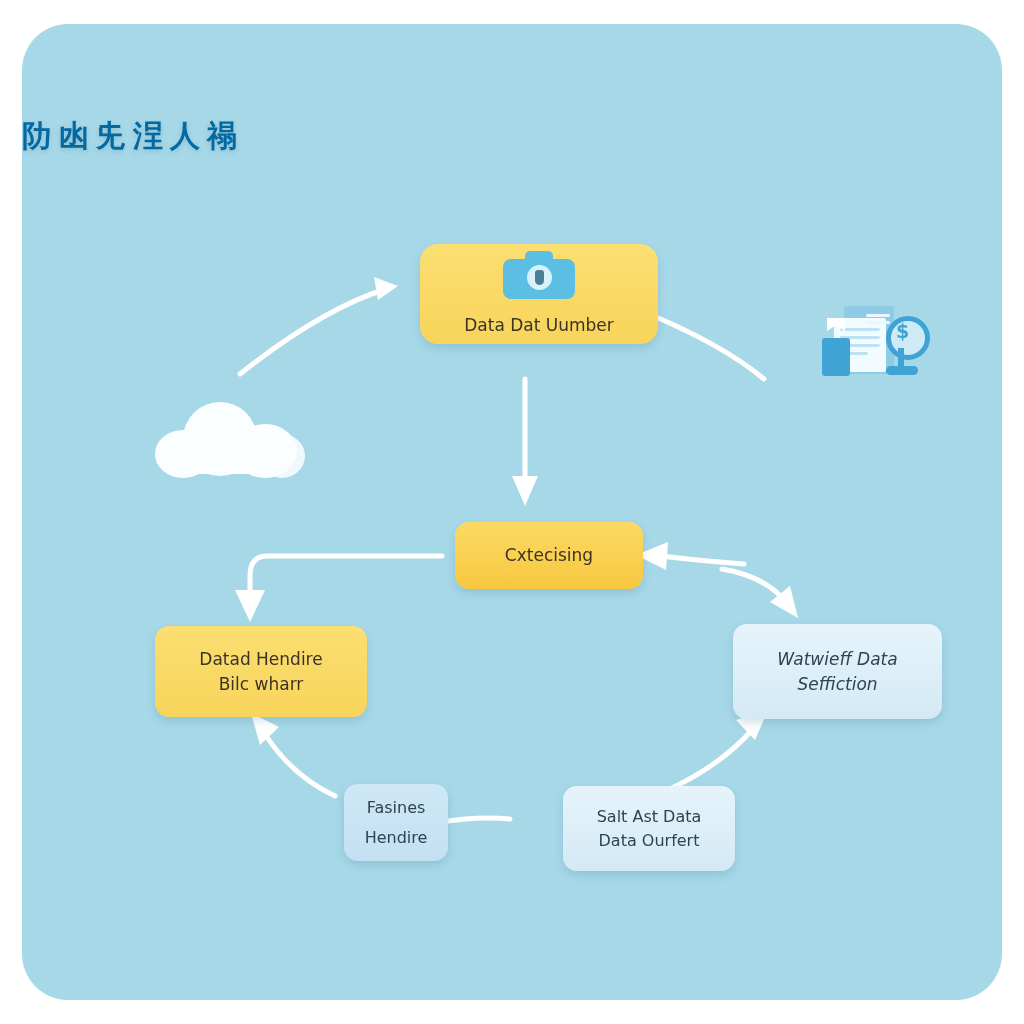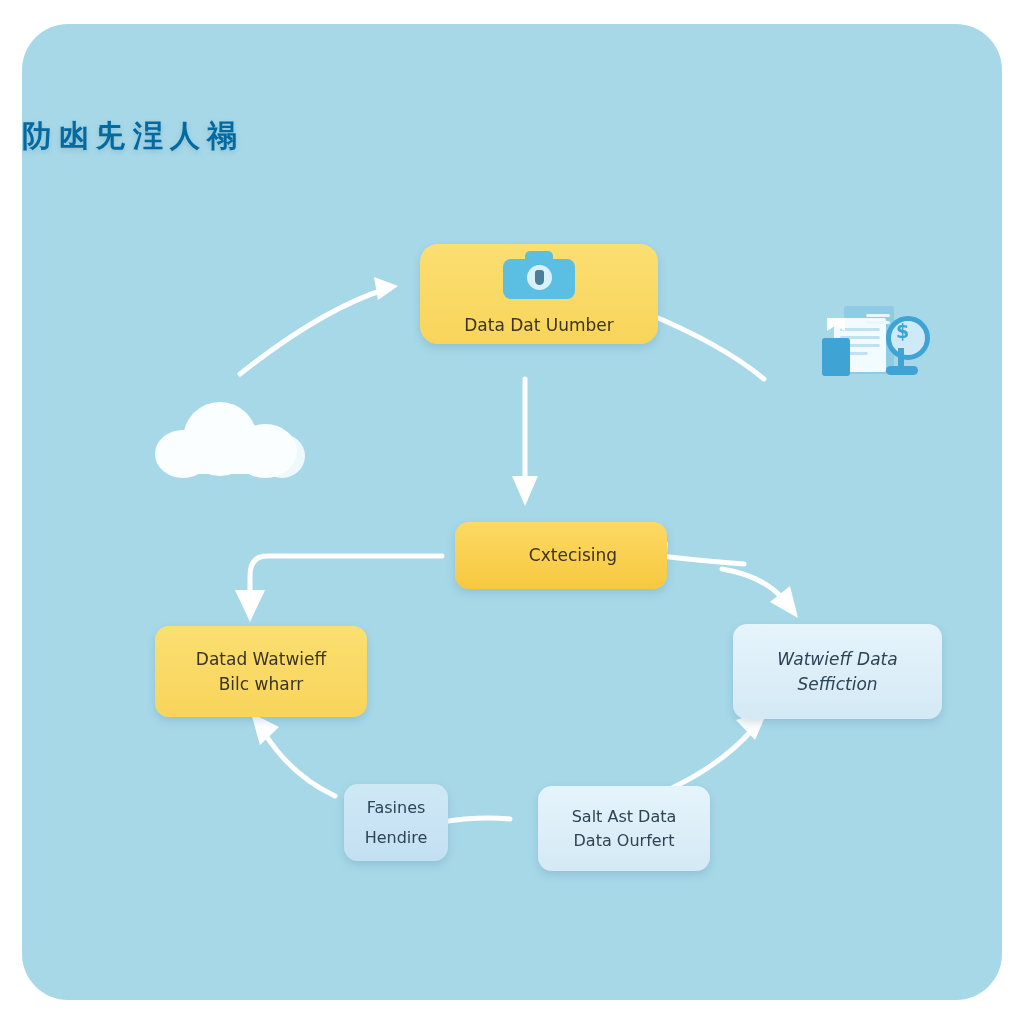--- a/index.html
+++ b/index.html
@@ -59,36 +59,36 @@
     display:flex;flex-direction:column;align-items:center;justify-content:center;
     text-align:center;
     border-radius:14px;
     color:#3b3426;
     font-family:"DejaVu Sans","Liberation Sans",sans-serif;
     box-shadow:0 4px 9px rgba(70,120,145,.22);
   }
   .node .lbl{line-height:1.45;white-space:nowrap;}
 
   .yellow{background:linear-gradient(180deg,#fbdf72 0%,#f8d45a 100%);}
-  .yellow-deep{background:linear-gradient(180deg,#fcd964 0%,#f7c83f 100%);padding-left:24px;}
+  .yellow-deep{background:linear-gradient(180deg,#fcd964 0%,#f7c83f 100%);}
   .bluebox{background:linear-gradient(180deg,#e6f4fb 0%,#d4e9f5 100%);color:#2d4455;}
   .bluebox-pale{background:linear-gradient(180deg,#cfe8f6 0%,#c3e0f2 100%);color:#2d4455;}
 
   
   #node-capture{left:398px;top:220px;width:238px;height:100px;border-radius:18px;}
   #node-capture .lbl{font-size:17px;margin-top:14px;}
   #node-process{left:433px;top:498px;width:188px;height:67px;}
   #node-process .lbl{font-size:17px;}
   #node-handling{left:133px;top:602px;width:212px;height:91px;}
   #node-handling .lbl{font-size:17px;}
   #node-review{left:711px;top:600px;width:209px;height:95px;}
   #node-review .lbl{font-size:17px;font-style:italic;}
   #node-archive{left:322px;top:760px;width:104px;height:77px;gap:7px;}
   #node-archive .lbl{font-size:16px;}
-  #node-output{left:516px;top:762px;width:172px;height:85px;}
+  #node-output{left:541px;top:762px;width:172px;height:85px;}
   #node-output .lbl{font-size:16px;}
 
   
   .cam{position:relative;width:72px;height:48px;}
   .cam .body{position:absolute;left:0;top:8px;width:72px;height:40px;background:#5bbfe3;border-radius:8px;}
   .cam .hump{position:absolute;left:22px;top:0px;width:28px;height:14px;background:#5bbfe3;border-radius:5px 5px 0 0;}
   .cam .lens{position:absolute;left:24px;top:14px;width:25px;height:25px;background:#d9f1fa;border-radius:50%;}
   .cam .lensin{position:absolute;left:32px;top:19px;width:9px;height:15px;background:#4a7f96;border-radius:4px 4px 6px 6px;}
 
   
@@ -184,21 +184,21 @@
         <div class="lensin"></div>
       </div>
       <div class="lbl">Data Dat Uumber</div>
     </div>
 
     <div class="node yellow-deep" id="node-process">
       <div class="lbl">Cxtecising</div>
     </div>
 
     <div class="node yellow" id="node-handling">
-      <div class="lbl">Datad Watwieff</div>
+      <div class="lbl">Datad Hendire</div>
       <div class="lbl">Bilc wharr</div>
     </div>
 
     <div class="node bluebox" id="node-review">
       <div class="lbl">Watwieff Data</div>
       <div class="lbl">Seffiction</div>
     </div>
 
     <div class="node bluebox-pale" id="node-archive">
       <div class="lbl">Fasines</div>

